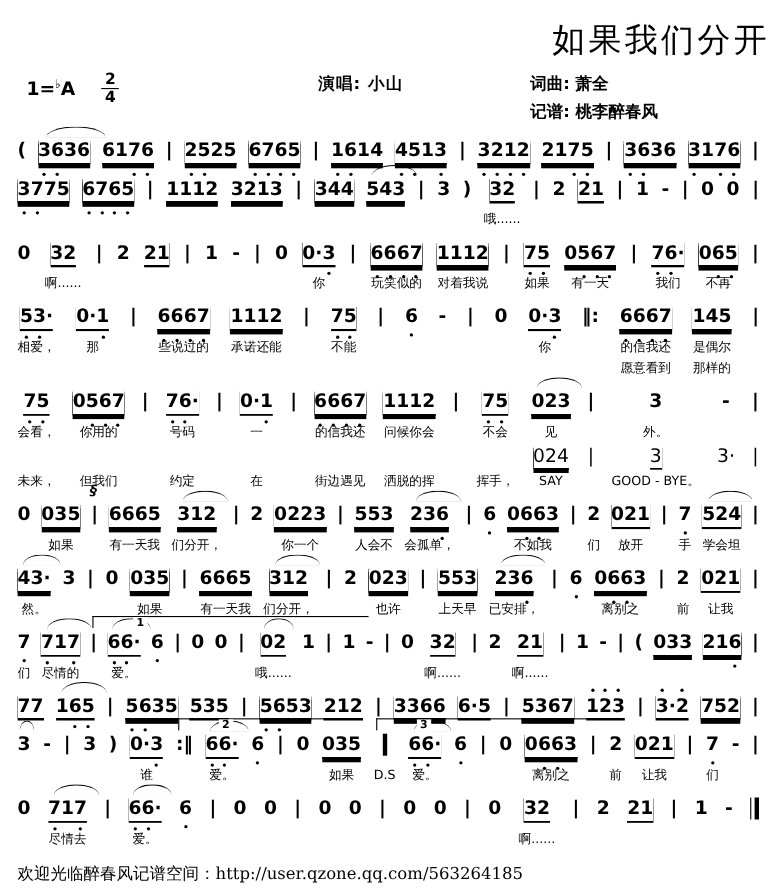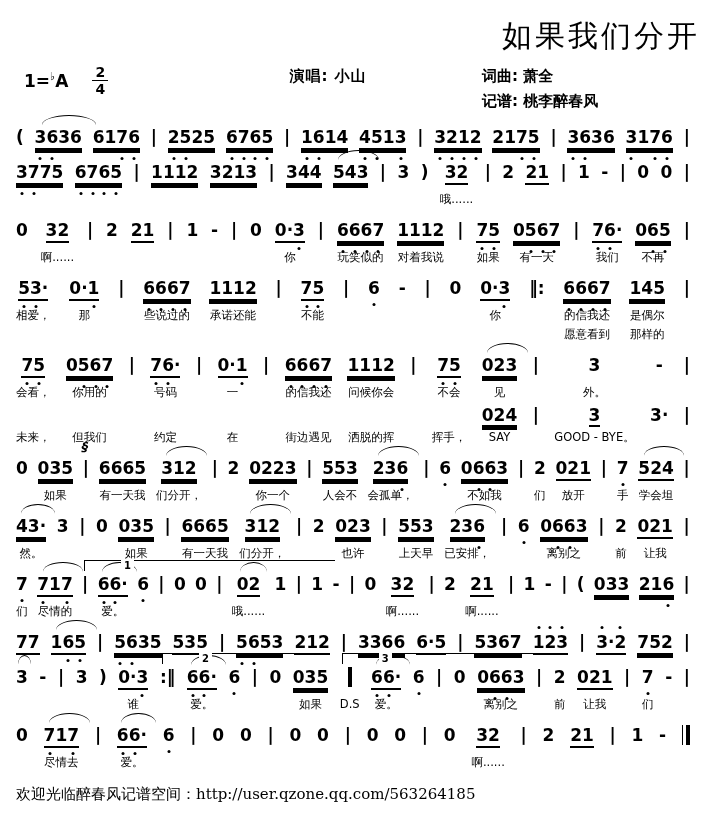--- a/index.html
+++ b/index.html
@@ -10,21 +10,21 @@
   .meta-left{width:150px;display:flex;align-items:center;gap:24px;font-size:17px;padding-top:4px;}
   .flat{font-size:11px;vertical-align:super;}
   .ts{display:inline-flex;flex-direction:column;align-items:center;line-height:1;font-size:14px;}
   .ts-top{border-bottom:1.5px solid #000;padding:0 3px 1px;margin-bottom:1px;}
   .meta-center{flex:1;text-align:center;font-size:15px;letter-spacing:1px;padding-top:6px;}
   .meta-right{width:200px;font-size:15px;display:flex;flex-direction:column;gap:6px;padding-top:6px;}
   .score{padding:0 2px;}
   .system{display:flex;justify-content:space-between;align-items:flex-start;padding:13px 8px 0 8px;}
   .cell{display:flex;flex-direction:column;align-items:center;position:relative;}
   .note{font-size:17px;font-weight:bold;line-height:22px;height:22px;white-space:nowrap;position:relative;}
-  .n2row{font-size:17px;font-weight:bold;line-height:20px;height:20px;margin-top:6px;white-space:nowrap;position:relative;text-align:right;}
+  .n2row{font-size:17px;font-weight:normal;line-height:20px;height:20px;margin-top:6px;white-space:nowrap;position:relative;text-align:right;}
   .u1{box-shadow:0 2px 0 #000;}
   .u2{box-shadow:0 2px 0 #000,0 5px 0 #000;}
   .ch{position:relative;display:inline-block;}
   .ch.db::after{content:"";position:absolute;left:50%;bottom:-7px;transform:translateX(-50%);width:3px;height:3px;background:#000;border-radius:50%;}
   .u1 .ch.db::after{bottom:-9px;}
   .u2 .ch.db::after{bottom:-12px;}
   .ch.dt::before{content:"";position:absolute;left:50%;top:-5px;transform:translateX(-50%);width:3px;height:3px;background:#000;border-radius:50%;}
   .ly{font-size:11.5px;line-height:14px;height:14px;margin-top:9px;white-space:nowrap;text-align:center;font-weight:normal;}
   .ly2{margin-top:5px;}
   .cell.arc .note::after{content:"";position:absolute;top:-11px;left:15%;width:115%;height:9px;border-top:1.5px solid #000;border-radius:50% 50% 0 0 / 100% 100% 0 0;}

